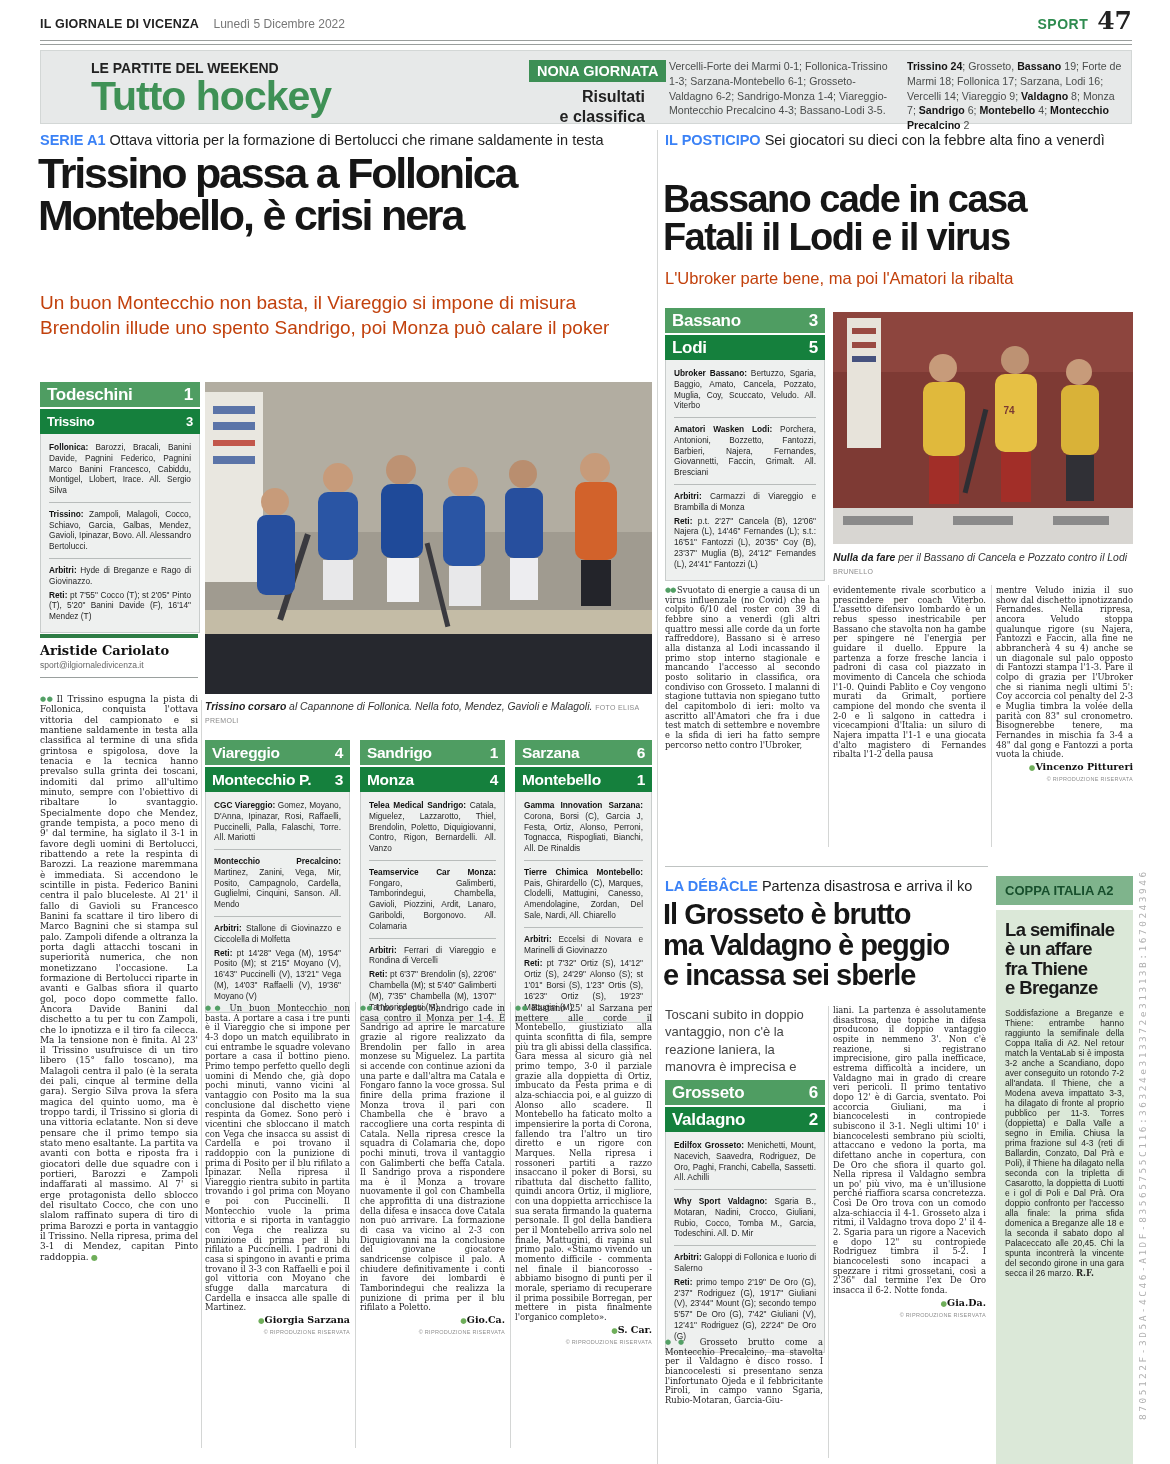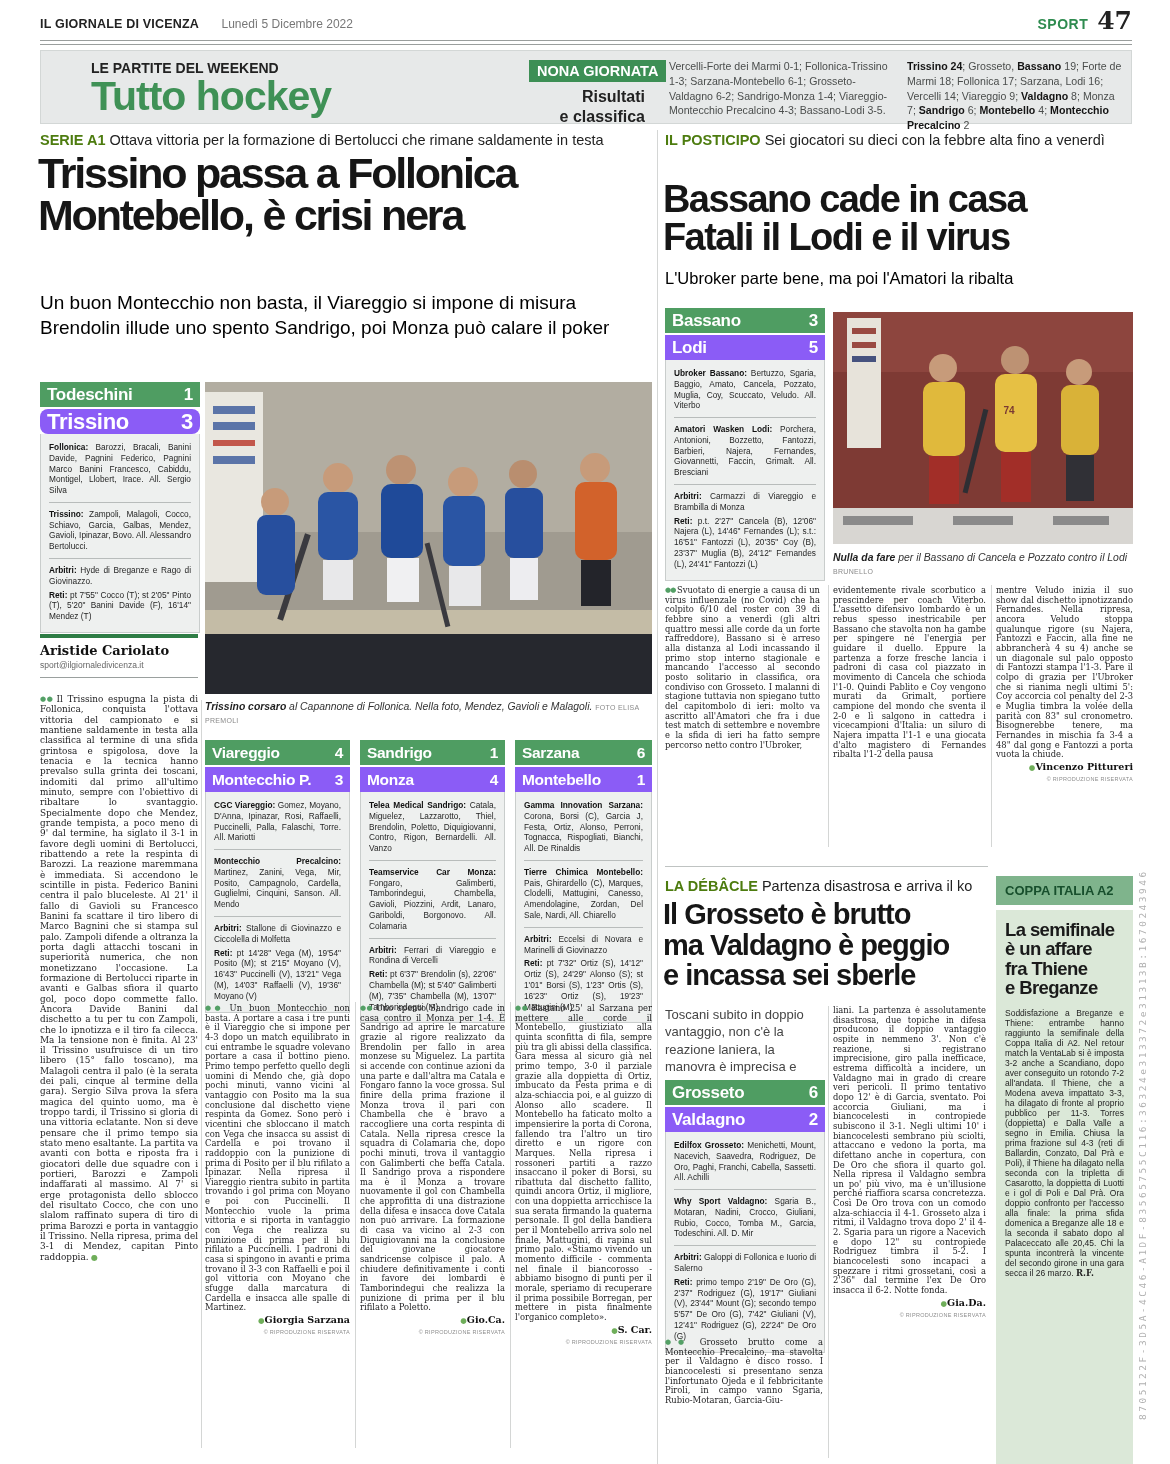--- a/index.html
+++ b/index.html
@@ -1,48 +1,48 @@
 <!DOCTYPE html>
 <html lang="it"><head>
 <meta charset="utf-8">
 <style>
   html,body{margin:0;padding:0;background:#fff;}
   .page{position:relative;width:1170px;height:1464px;background:#fff;overflow:hidden;font-family:"Liberation Sans",sans-serif;color:#1c1c1e;}
   .abs{position:absolute;}
   
   .mast-paper{font-weight:bold;font-size:12.5px;color:#222;letter-spacing:.2px;}
-  .mast-date{font-weight:normal;font-size:12px;color:#777;margin-left:18px;}
+  .mast-date{font-weight:normal;font-size:12px;color:#777;margin-left:10px;}
   .mast-sport{font-weight:bold;font-size:14px;color:#2e8b4f;letter-spacing:.5px;}
   .mast-num{font-family:"DejaVu Serif",serif;font-weight:bold;font-size:25px;color:#222;margin-left:9px;}
   .rule{background:#9a9e9d;height:1px;}
   
   .banner{background:#e7e9e9;border:1px solid #d3d7d6;}
   .banner-kicker{font-weight:bold;font-size:14px;color:#222;}
   .banner-title{font-weight:bold;font-size:41px;color:#3f9156;letter-spacing:-1px;line-height:1;}
   .badge{background:#3d8f55;color:#fff;font-weight:bold;font-size:14.5px;padding:3px 8px;display:inline-block;}
   .badge-sub{font-weight:bold;font-size:16px;color:#222;text-align:right;line-height:1.25;}
   .res{font-size:10.6px;line-height:1.4;color:#4a4d4c;text-align:left;}
   .res b{color:#141414;}
   
   .kick{font-size:14.5px;font-weight:bold;}
-  .kick .g{color:#4d7c0f;}
+  .kick .g{color:#3b82f6;}
   .kick .t{color:#222;font-weight:normal;font-size:14.5px;font-weight:500;}
   .hl{font-weight:bold;color:#161616;white-space:pre-line;}
   .hl1{font-size:43px;line-height:.97;letter-spacing:-2.2px;}
   .hl2{font-size:38px;line-height:1.0;letter-spacing:-1.6px;}
   .hl3{font-size:29px;line-height:1.06;letter-spacing:-1px;}
-  .stand{white-space:pre-line;color:#000000;}
+  .stand{white-space:pre-line;color:#c2410c;}
   .stand1{font-size:19px;line-height:1.3;}
   .stand2{font-size:16.5px;line-height:1.3;}
   .stand3{font-size:13px;line-height:1.34;color:#454545;}
   
   .sb{font-family:"Liberation Sans",sans-serif;}
   .sb .h{display:flex;justify-content:space-between;align-items:center;color:#fff;font-weight:bold;padding:0 7px;height:25px;font-size:15.5px;letter-spacing:-.3px;}
   .sb .h1{background:#4f9d62;margin-bottom:2px;}
-  .sb .h2{background:#8b5cf6;gap:23px;}
+  .sb .h2{background:#15803d;gap:23px;}
   .sb .bd{background:#eef0ef;border:1px solid #c9cdcc;border-top:none;padding:8px 8px 10px 8px;font-size:8.3px;line-height:1.3;color:#262626;text-align:justify;}
   .sb .bd b{color:#111;}
   .sb .sep{border:none;border-top:1px solid #b8bcbb;margin:6px 0;}
   .sb p{margin:0;}
   .sb .sp{margin-top:3px;}
   
   .author{border-top:4px solid #2e7d45;border-bottom:1px solid #9aa09e;padding:5px 0 7px 0;}
   .author .nm{font-family:"DejaVu Serif",serif;font-weight:bold;font-size:13px;color:#111;}
   .author .em{font-size:8.5px;color:#666;margin-top:2px;}
   
@@ -106,21 +106,21 @@
   <div class="abs hl hl1" style="left:38px;top:153px;width:618px;">Trissino passa a Follonica
 Montebello, è crisi nera</div>
   <div class="abs stand stand1" style="left:40px;top:291px;width:612px;">Un buon Montecchio non basta, il Viareggio si impone di misura
 Brendolin illude uno spento Sandrigo, poi Monza può calare il poker</div>
 
   <div class="abs sb" style="left:40px;top:382px;width:160px;">
     <div class="h h1" style="font-size:17px;">
         <span>Todeschini</span>
         <span>1</span>
       </div>
-    <div class="h h2" style="font-size:22px;border-radius:8px;">
+    <div class="h h2" style="font-size:13px;">
         <span>Trissino</span>
         <span>3</span>
       </div>
     <div class="bd">
       <p><b>Follonica:</b> <span>Barozzi, Bracali, Banini Davide, Pagnini Federico, Pagnini Marco Banini Francesco, Cabiddu, Montigel, Llobert, Irace. All. Sergio Silva</span></p>
       <hr class="sep">
       <p><b>Trissino:</b> <span>Zampoli, Malagoli, Cocco, Schiavo, Garcia, Galbas, Mendez, Gavioli, Ipinazar, Bovo. All. Alessandro Bertolucci.</span></p>
       <hr class="sep">
       <p><b>Arbitri:</b> <span>Hyde di Breganze e Rago di Giovinazzo.</span></p>
       <p class="sp"><b>Reti:</b> <span>pt 7'55" Cocco (T); st 2'05" Pinto (T), 5'20" Banini Davide (F), 16'14" Mendez (T)</span></p>

